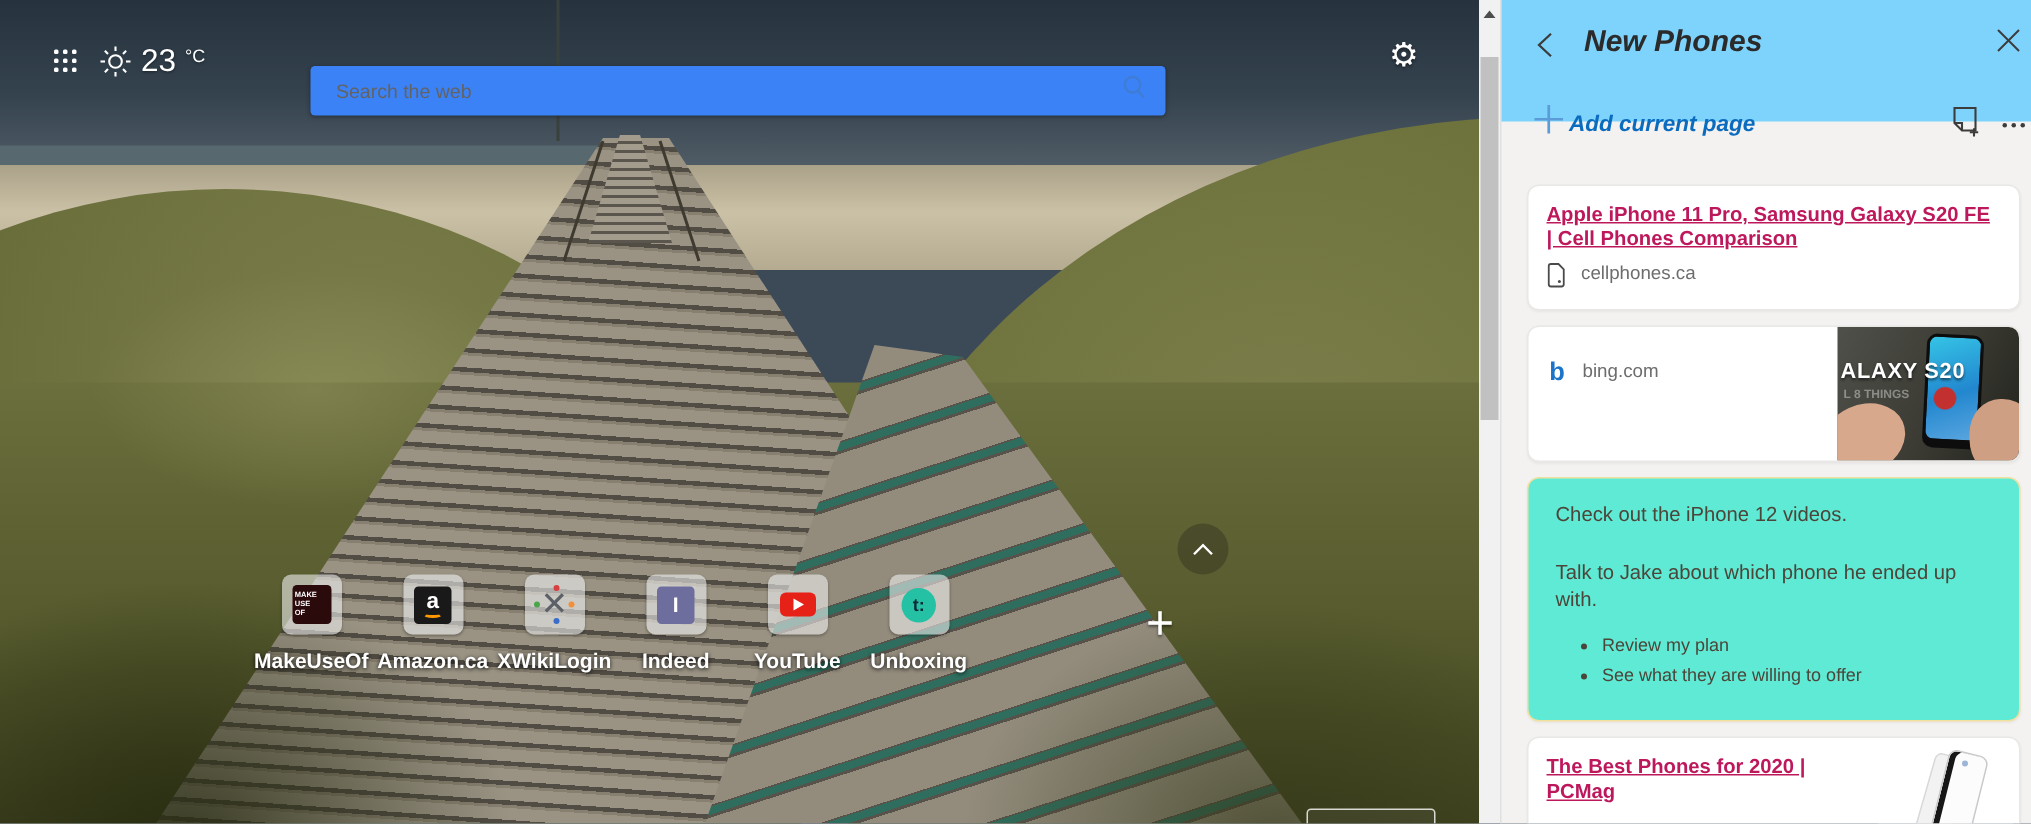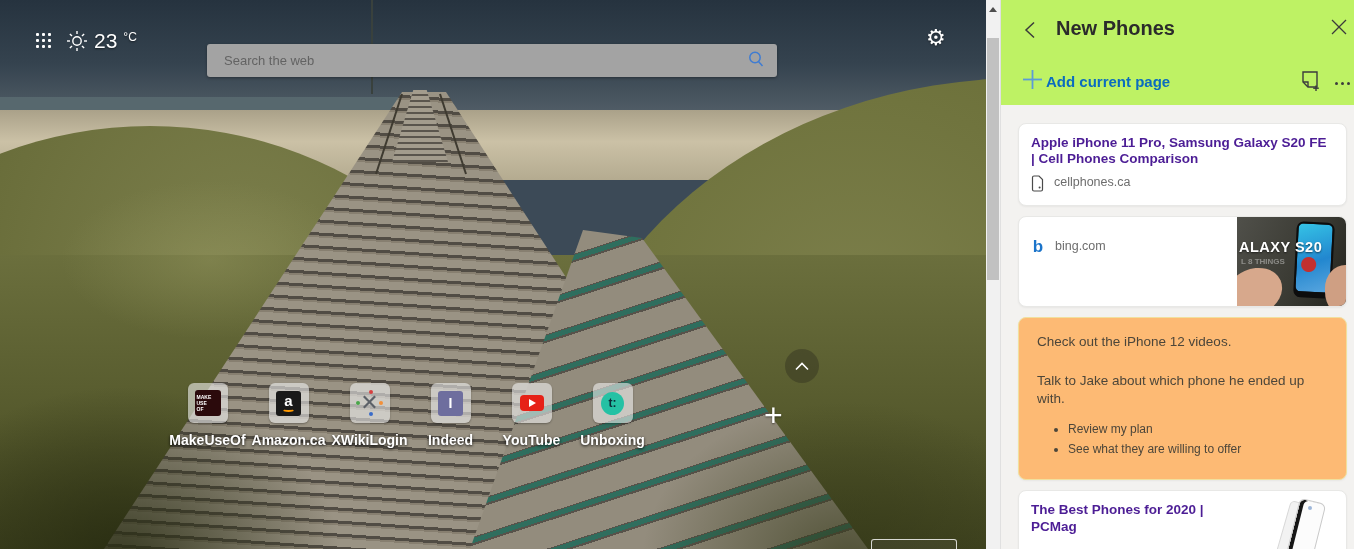--- a/index.html
+++ b/index.html
@@ -43,21 +43,21 @@
   
   .apps-grid { position:absolute; left:36px; top:33px; width:17px; height:17px;
           display:grid; grid-template-columns:repeat(3,3px); grid-template-rows:repeat(3,3px); gap:3px; cursor:pointer; }
   .apps-grid i { background:#fff; border-radius:1px; }
   .weather { position:absolute; left:66px; top:28px; display:flex; align-items:flex-start; gap:6px; color:#fff;
           text-shadow:0 1px 2px rgba(0,0,0,.5); cursor:pointer; }
   .weather .temp { font-size:21px; line-height:26px; }
   .weather .unit { font-size:12px; margin-top:2px; }
   .sun-icon { margin-top:2px; }
 
-  .search-bar { position:absolute; left:207px; top:44px; width:570px; height:33px; background:#a3a3a3;
+  .search-bar { position:absolute; left:207px; top:44px; width:570px; height:33px; background:#3b82f6;
           border-radius:3px; box-shadow:0 1px 3px rgba(0,0,0,.35); display:flex; align-items:center; padding:0 12px 0 17px; }
   .search-bar input { flex:1; border:none; outline:none; font-size:13px; color:#333; font-family:inherit; background:transparent; }
   .search-bar input::placeholder { color:#636363; }
   .search-glyph { cursor:pointer; margin-left:8px; }
 
   .gear-btn { position:absolute; left:926px; top:27px; color:#fff; font-size:22px; line-height:22px;
           font-family:"DejaVu Sans",sans-serif; cursor:pointer; text-shadow:0 1px 2px rgba(0,0,0,.45); }
 
   .scroll-up-btn { position:absolute; left:785px; top:349px; width:34px; height:34px; border-radius:50%;
           background:rgba(48,48,32,.45); display:flex; align-items:center; justify-content:center; cursor:pointer; }
@@ -99,60 +99,60 @@
 
   
   .scrollbar { position:absolute; left:986px; top:0; width:14px; height:549px; background:#f1f1f1; }
   .sb-arrow-up { position:absolute; left:3px; top:7px; width:0; height:0; cursor:pointer;
           border-left:4px solid transparent; border-right:4px solid transparent; border-bottom:5px solid #4d4d4d; }
   .sb-thumb { position:absolute; left:1px; right:1px; top:38px; height:242px; background:#c1c1c1; cursor:pointer; }
 
   
   .panel { position:absolute; left:1000px; top:0; width:354px; height:549px; background:#f3f2f0;
           border-left:1px solid #e0e0e0; }
-  .panel-header { position:absolute; left:0; top:0; right:0; height:105px; background:#bef264; }
+  .panel-header { position:absolute; left:0; top:0; right:0; height:81px; background:#7dd3fc;font-style:italic; }
   .back-btn { position:absolute; left:20px; top:20px; width:22px; height:22px; cursor:pointer; }
   .panel-title { position:absolute; left:55px; top:17px; font-size:20px; font-weight:600; color:#2b2b2b; }
   .close-btn { position:absolute; left:330px; top:19px; width:18px; height:18px; cursor:pointer; }
   .add-row { position:absolute; left:21px; top:69px; display:flex; align-items:center; gap:3px; cursor:pointer; }
   .add-row .plus { color:#5b9bd8; }
   .add-label { color:#0b6cbf; font-size:15px; font-weight:600; }
   .note-add-btn { position:absolute; left:297px; top:69px; width:24px; height:24px; cursor:pointer; }
   .more-btn { position:absolute; left:330px; top:78px; display:flex; gap:3px; padding:4px; cursor:pointer; }
   .more-btn i { width:3px; height:3px; border-radius:50%; background:#3c3c3c; }
 
   .panel-body { position:absolute; left:0; top:105px; right:0; bottom:0; padding:18px 7px 0 17px; overflow:hidden; }
   .card { position:relative; background:#fff; border:1px solid #e8e8e6; border-radius:8px;
           box-shadow:0 1px 2px rgba(0,0,0,.05); margin-bottom:10px; cursor:pointer; }
-  .card-title { font-size:13.5px; font-weight:700; color:#4c1d95; line-height:1.2; }
+  .card-title { font-size:13.5px; font-weight:700; color:#be185d; line-height:1.2;text-decoration:underline; }
   .src-row { display:flex; align-items:flex-start; gap:10px; }
   .src-domain { font-size:12.5px; color:#6d6d6d; }
 
   .card-link1 { padding:11px 12px 9px; }
   .card-link1 .src-row { margin-top:8px; }
 
   .card-video { min-height:91px; padding:11px 133px 10px 12px; overflow:hidden; }
   .card-video .src-row { margin-top:11px; }
   .bing-glyph { color:#1b74ca; font-size:17px; font-weight:bold; line-height:16px; width:14px; text-align:center; }
-  .video-thumb { position:absolute; right:0; top:0; bottom:0; width:109px; overflow:hidden;
+  .video-thumb { position:absolute; right:0; top:0; bottom:0; width:121px; overflow:hidden;
           background:linear-gradient(115deg,#50504a 0%,#3b3b34 55%,#23231d 100%); }
   .vt-line1 { position:absolute; left:2px; top:22px; color:#fff; font-size:14.5px; font-weight:bold; letter-spacing:.5px;
           text-shadow:0 1px 2px rgba(0,0,0,.6); white-space:nowrap; }
   .vt-line2 { position:absolute; left:4px; top:40px; color:rgba(255,255,255,.38); font-size:8px; font-weight:bold; white-space:nowrap; }
   .vt-phone { position:absolute; left:58px; top:5px; width:38px; height:76px; background:#0d0d0d; border-radius:7px;
           transform:rotate(3deg); padding:2px 2px 6px; }
   .vt-screen { width:100%; height:100%; border-radius:5px;
           background:radial-gradient(circle at 35% 60%,#c23030 0 7px,rgba(194,48,48,0) 8px),
                      linear-gradient(160deg,#35c4e6 0%,#2287cf 55%,#5aa6df 100%); }
   .vt-hand1 { position:absolute; left:-12px; top:52px; width:58px; height:46px; border-radius:50%;
           background:#d7a88c; transform:rotate(-24deg); }
   .vt-hand2 { position:absolute; left:88px; top:48px; width:46px; height:52px; border-radius:46% 54% 50% 50%;
           background:#cf9f83; }
 
-  .card-note { background:#fdba74; border-color:#f1e09e; padding:15px 14px 18px 18px; min-height:138px; }
+  .card-note { background:#5eead4; border-color:#f1e09e; padding:15px 14px 18px 18px; min-height:138px; }
   .note-line { font-size:13.5px; color:#4c463a; line-height:1.35; }
   .note-gap { height:20px; }
   .note-list { margin:13px 0 0 0; padding-left:31px; }
   .note-list li { font-size:12px; color:#4c463a; line-height:1.35; margin-bottom:4px; }
 
   .card-link3 { min-height:83px; padding:11px 100px 10px 12px; overflow:hidden; }
   .pc-thumb { position:absolute; right:4px; top:3px; bottom:3px; width:90px; background:#fff; }
   .pc-phone-back { position:absolute; left:30px; top:8px; width:24px; height:62px; background:#f2f2f2;
           border:1px solid #d8d8d8; border-radius:5px; transform:rotate(16deg); }
   .pc-phone { position:absolute; left:40px; top:6px; width:27px; height:64px; background:#fcfcfc;

